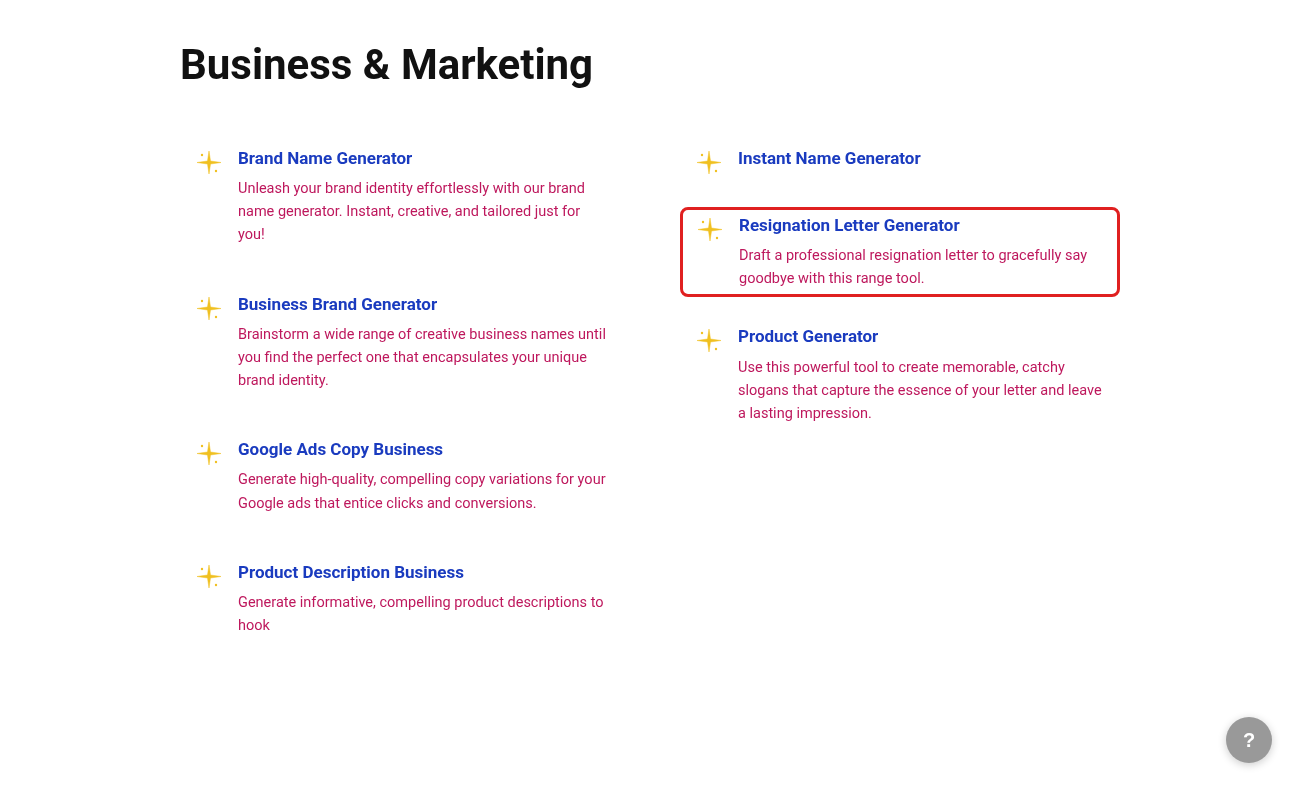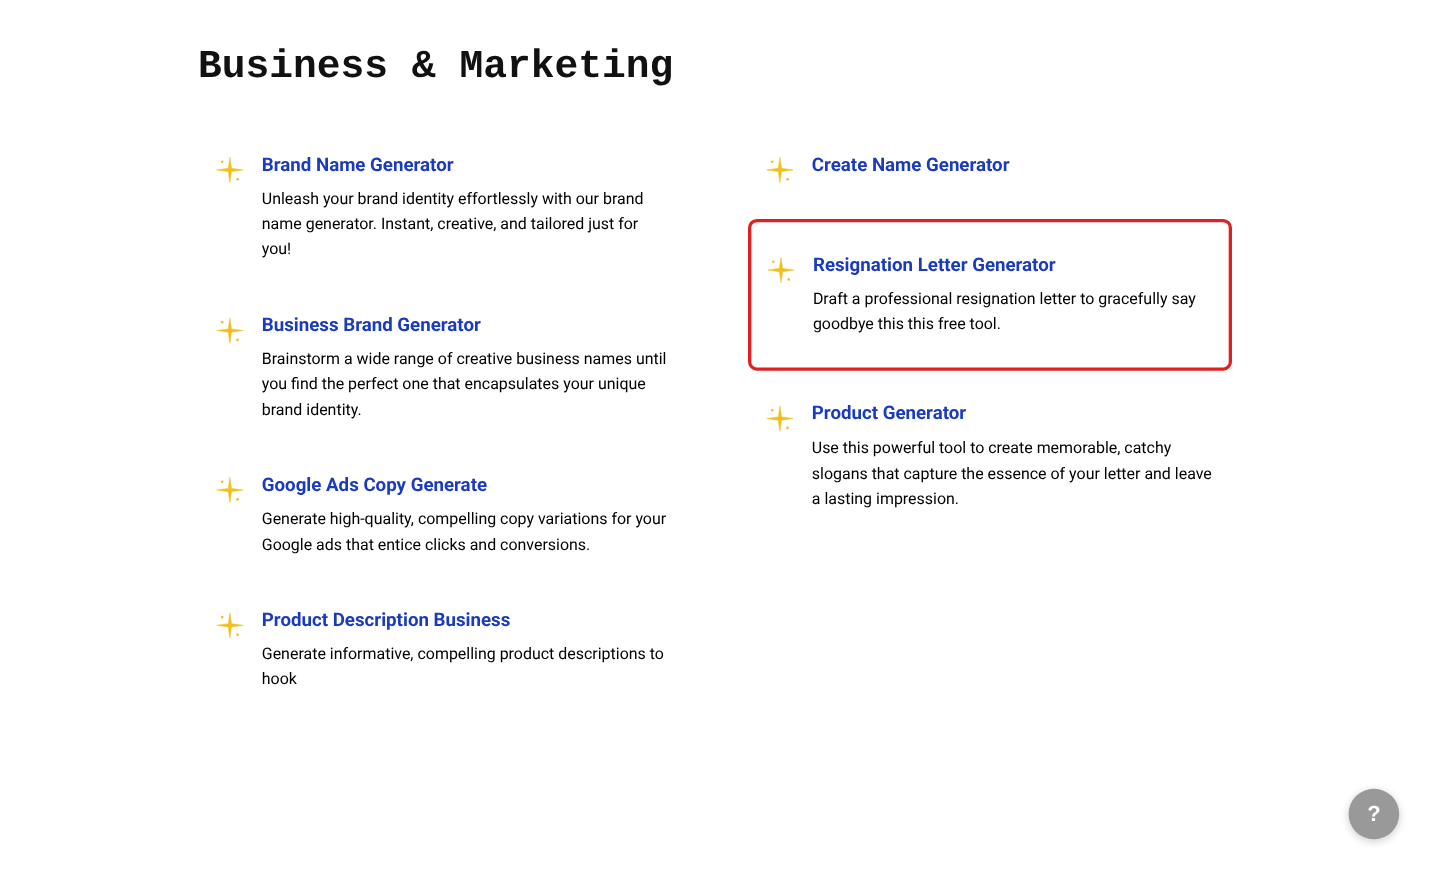--- a/index.html
+++ b/index.html
@@ -16,25 +16,24 @@
       min-height: 791px;
       overflow-x: hidden;
     }
 
     .page-container {
       padding: 40px 180px;
       max-width: 1300px;
     }
 
     .page-title {
-      font-size: 36px;
+      font-size: 42px;
       font-weight: 700;
       color: #111;
       margin-bottom: 40px;
-      font-family: Liberation Mono, monospace;
     }
 
     .grid {
       display: grid;
       grid-template-columns: 1fr 1fr;
       gap: 14px 60px;
     }
 
     .card {
       display: flex;
@@ -43,21 +42,21 @@
       padding: 16px 12px;
       margin-bottom: 10px;
       cursor: pointer;
       border-radius: 8px;
       border: 2px solid transparent;
     }
 
     .card.highlighted {
       border: 3px solid #e02020;
       border-radius: 8px;
-      padding: 28px 12px;
+      padding: 4px 12px;
     }
 
     .sparkle-icon {
       flex-shrink: 0;
       width: 30px;
       height: 30px;
       margin-top: 2px;
     }
 
     .card-content {
@@ -67,21 +66,21 @@
     .card-title {
       font-size: 17px;
       font-weight: 700;
       color: #1a3bbf;
       margin-bottom: 8px;
       line-height: 1.3;
     }
 
     .card-desc {
       font-size: 14.5px;
-      color: #000000;
+      color: #be185d;
       line-height: 1.6;
     }
 
     .help-button {
       position: fixed;
       bottom: 28px;
       right: 28px;
       width: 46px;
       height: 46px;
       border-radius: 50%;
@@ -137,21 +136,21 @@
 
       <div class="card">
         <div class="sparkle-icon">
           <svg viewBox="0 0 30 30" xmlns="http://www.w3.org/2000/svg">
             <path d="M15 2 L16.5 12 L27 13.5 L16.5 15 L15 25 L13.5 15 L3 13.5 L13.5 12 Z" fill="#f0c020" stroke="#f0c020" stroke-width="0.5"></path>
             <circle cx="8" cy="6" r="1.2" fill="#f0c020"></circle>
             <circle cx="22" cy="22" r="1.2" fill="#f0c020"></circle>
           </svg>
         </div>
         <div class="card-content">
-          <div class="card-title">Google Ads Copy Generate</div>
+          <div class="card-title">Google Ads Copy Business</div>
           <div class="card-desc">Generate high-quality, compelling copy variations for your Google ads that entice clicks and conversions.</div>
         </div>
       </div>
 
       <div class="card">
         <div class="sparkle-icon">
           <svg viewBox="0 0 30 30" xmlns="http://www.w3.org/2000/svg">
             <path d="M15 2 L16.5 12 L27 13.5 L16.5 15 L15 25 L13.5 15 L3 13.5 L13.5 12 Z" fill="#f0c020" stroke="#f0c020" stroke-width="0.5"></path>
             <circle cx="8" cy="6" r="1.2" fill="#f0c020"></circle>
             <circle cx="22" cy="22" r="1.2" fill="#f0c020"></circle>
@@ -168,35 +167,35 @@
 
       <div class="card">
         <div class="sparkle-icon">
           <svg viewBox="0 0 30 30" xmlns="http://www.w3.org/2000/svg">
             <path d="M15 2 L16.5 12 L27 13.5 L16.5 15 L15 25 L13.5 15 L3 13.5 L13.5 12 Z" fill="#f0c020" stroke="#f0c020" stroke-width="0.5"></path>
             <circle cx="8" cy="6" r="1.2" fill="#f0c020"></circle>
             <circle cx="22" cy="22" r="1.2" fill="#f0c020"></circle>
           </svg>
         </div>
         <div class="card-content">
-          <div class="card-title">Create Name Generator</div>
+          <div class="card-title">Instant Name Generator</div>
         </div>
       </div>
 
       <div class="card highlighted">
         <div class="sparkle-icon">
           <svg viewBox="0 0 30 30" xmlns="http://www.w3.org/2000/svg">
             <path d="M15 2 L16.5 12 L27 13.5 L16.5 15 L15 25 L13.5 15 L3 13.5 L13.5 12 Z" fill="#f0c020" stroke="#f0c020" stroke-width="0.5"></path>
             <circle cx="8" cy="6" r="1.2" fill="#f0c020"></circle>
             <circle cx="22" cy="22" r="1.2" fill="#f0c020"></circle>
           </svg>
         </div>
         <div class="card-content">
           <div class="card-title">Resignation Letter Generator</div>
-          <div class="card-desc">Draft a professional resignation letter to gracefully say goodbye this this free tool.</div>
+          <div class="card-desc">Draft a professional resignation letter to gracefully say goodbye with this range tool.</div>
         </div>
       </div>
 
       <div class="card">
         <div class="sparkle-icon">
           <svg viewBox="0 0 30 30" xmlns="http://www.w3.org/2000/svg">
             <path d="M15 2 L16.5 12 L27 13.5 L16.5 15 L15 25 L13.5 15 L3 13.5 L13.5 12 Z" fill="#f0c020" stroke="#f0c020" stroke-width="0.5"></path>
             <circle cx="8" cy="6" r="1.2" fill="#f0c020"></circle>
             <circle cx="22" cy="22" r="1.2" fill="#f0c020"></circle>
           </svg>

